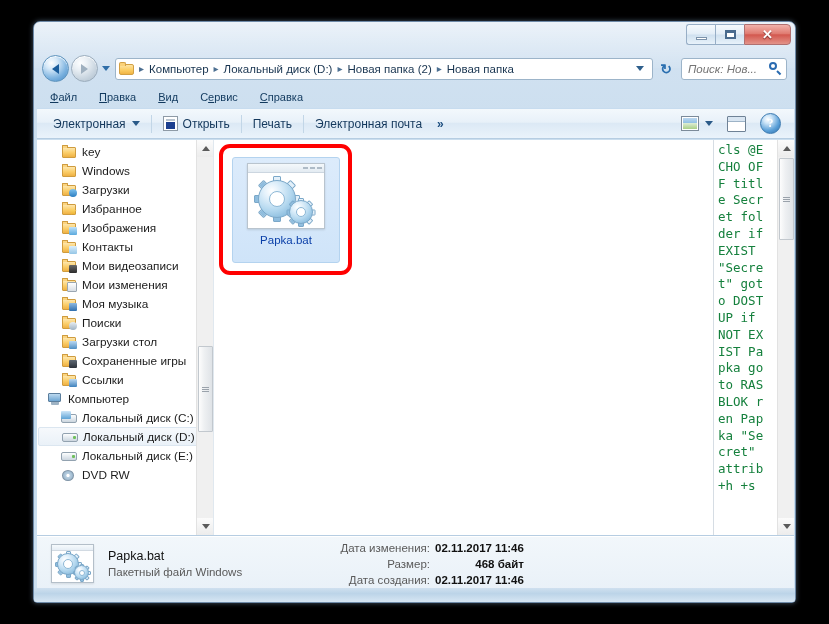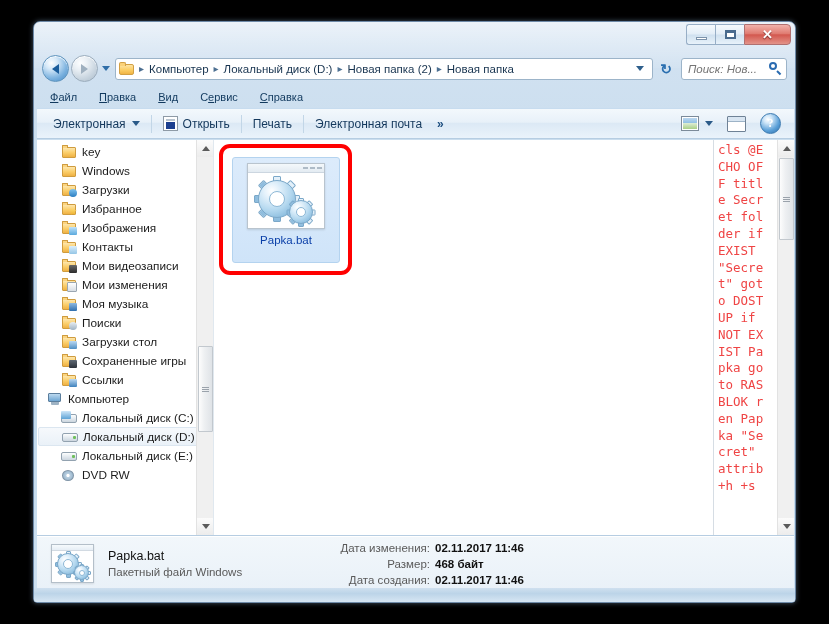--- a/index.html
+++ b/index.html
@@ -377,21 +377,21 @@
 
   
   .previewpane {
     width: 80px; flex: none; position: relative; background: #fff;
     border-left: 1px solid #d6dde4;
     overflow: hidden;
   }
   .prevtext {
     position: absolute; left: 4px; top: 2px; width: 52px;
     font-family: "DejaVu Sans Mono", monospace;
-    font-size: 12.5px; line-height: 16.8px; color: #ef4444;
+    font-size: 12.5px; line-height: 16.8px; color: #15803d;
     word-break: break-all; white-space: normal;
   }
 
   
   .details {
     position: absolute; left: 3px; top: 514px; width: 757px; height: 54px;
     background: linear-gradient(to bottom, #f2f7fb 0%, #e9f1f8 100%);
     border-top: 1px solid #ffffff;
     display: flex; align-items: center; padding: 0 14px;
     box-sizing: border-box;
@@ -403,21 +403,21 @@
   }
   .det-ico .winbar {
     position:absolute; left:0; top:0; right:0; height:5px;
     background: linear-gradient(to bottom,#f6fafd,#e6eef5);
     border-bottom: 1px solid #d2dae2;
   }
   .det-name { font-size: 12.5px; color: #111; }
   .det-type { font-size: 11.5px; color: #5a5a5a; margin-top: 3px; }
   .det-left { flex: none; width: 192px; }
   .det-right { flex: none; }
-  .det-line { display: flex; font-size: 11.5px; line-height: 16px; }
+  .det-line { display: flex; font-size: 11.5px; line-height: 16px; justify-content: space-between; }
   .det-lbl { color: #5a5a5a; text-align: right; width: 130px; }
   .det-val { color: #111; margin-left: 5px; font-weight: bold; }
 
   
   .bottomstrip {
     position: absolute; left: 0; bottom: 0; width: 100%; height: 14px;
     background: linear-gradient(to bottom, #cfe0ef 0%, #bcd4e8 40%, #d7e6f3 100%);
   }
 </style>
 </head>

